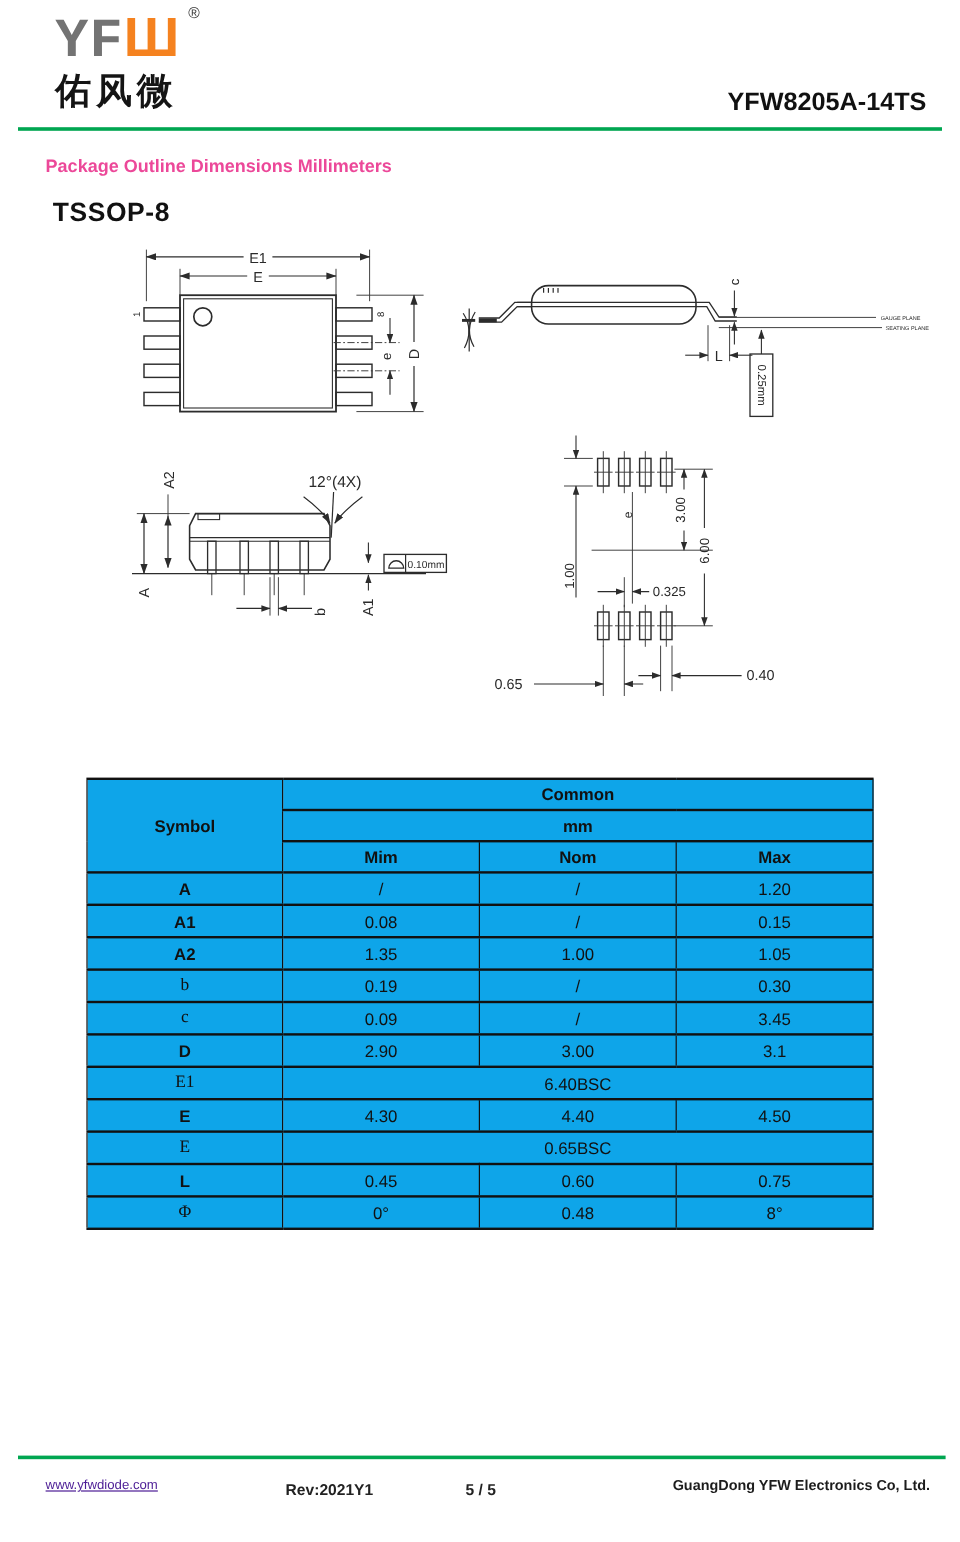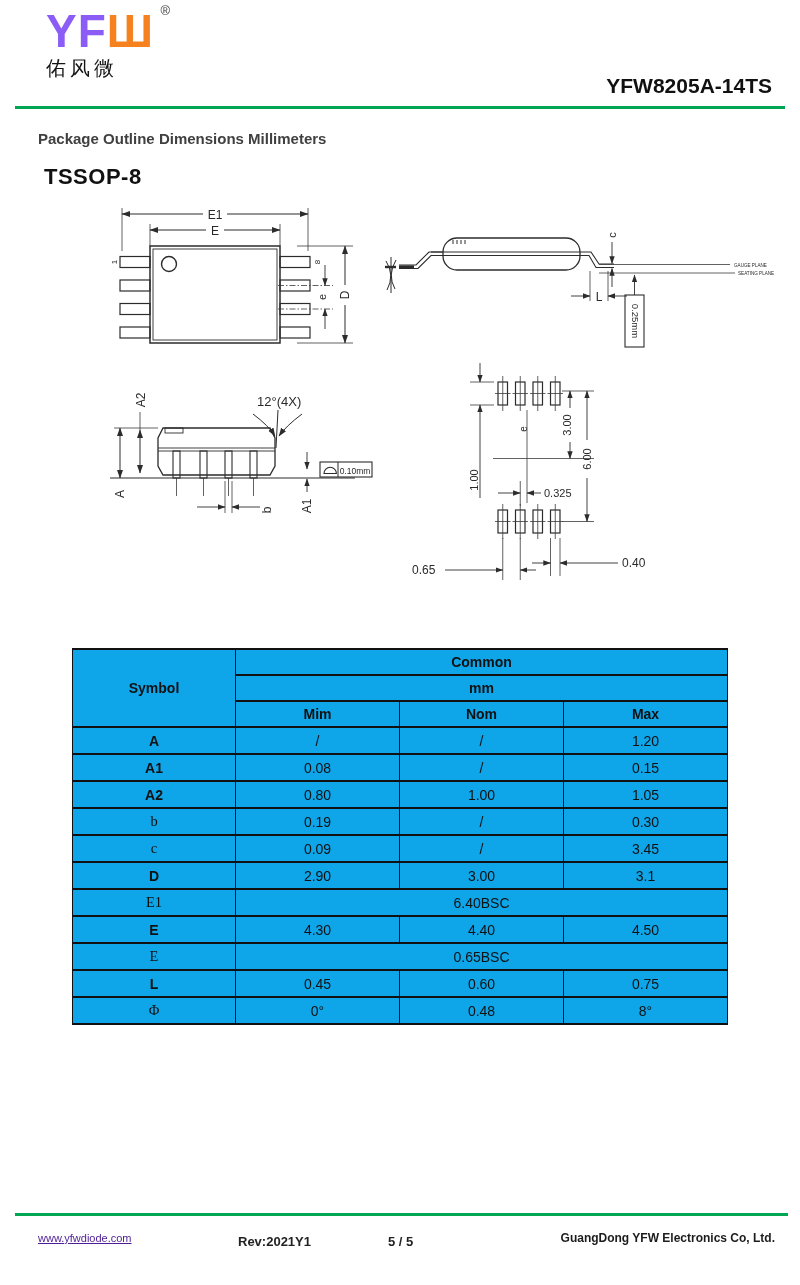--- a/index.html
+++ b/index.html
@@ -3,27 +3,27 @@
 <meta charset="utf-8">
 <style>
   html,body{margin:0;padding:0;background:#e8e8e8;}
   .page{position:relative;width:800px;height:1285px;background:#ffffff;margin:0 auto;
         font-family:"Liberation Sans",sans-serif;color:#1a1a1a;overflow:hidden;}
 
   
   .logo{position:absolute;left:46px;top:8px;line-height:1;}
   .logo-row{position:relative;display:inline-block;}
   .logo-main{font-size:46px;font-weight:bold;letter-spacing:1px;line-height:1.0;}
-  .logo-green{color:#8b5cf6;}
+  .logo-green{color:#737373;font-family:Liberation Mono, monospace;}
   .logo-orange{color:#F5821F;}
   .logo-reg{position:absolute;right:-16px;top:-4px;font-size:13px;color:#3a3a3a;font-weight:normal;}
-  .logo-cn{font-size:20px;font-weight:normal;color:#141414;letter-spacing:4px;margin-top:4px;}
+  .logo-cn{font-size:30px;font-weight:bold;color:#141414;letter-spacing:4px;margin-top:4px;}
   .part-number{position:absolute;right:28px;top:74px;font-size:21px;font-weight:bold;color:#111;}
   .green-rule{position:absolute;left:15px;right:15px;top:106px;height:3px;background:#00A651;}
-  .section-title{position:absolute;left:38px;top:130px;font-size:15px;font-weight:bold;color:#404040;}
+  .section-title{position:absolute;left:38px;top:130px;font-size:15px;font-weight:bold;color:#ec4899;}
   .pkg-title{position:absolute;left:0;right:0;top:164px;text-align:left;
              font-size:22px;font-weight:bold;color:#111;letter-spacing:0.5px;margin-left:44px;}
 
   
   .diagram{position:absolute;}
   svg text{fill:#2a2a2a;font-family:"Liberation Sans",sans-serif;}
   svg .ln{stroke:#2c2c2c;fill:none;}
   svg .thin{stroke:#3a3a3a;stroke-width:0.8;fill:none;}
   svg .dash{stroke:#3a3a3a;stroke-width:0.8;fill:none;stroke-dasharray:6 2 1.5 2;}
 
@@ -330,21 +330,21 @@
       <td>1.20</td>
     </tr>
     <tr>
       <td class="sym">A1</td>
       <td>0.08</td>
       <td>/</td>
       <td>0.15</td>
     </tr>
     <tr>
       <td class="sym">A2</td>
-      <td>0.80</td>
+      <td>1.35</td>
       <td>1.00</td>
       <td>1.05</td>
     </tr>
     <tr>
       <td class="serif">b</td>
       <td>0.19</td>
       <td>/</td>
       <td>0.30</td>
     </tr>
     <tr>

